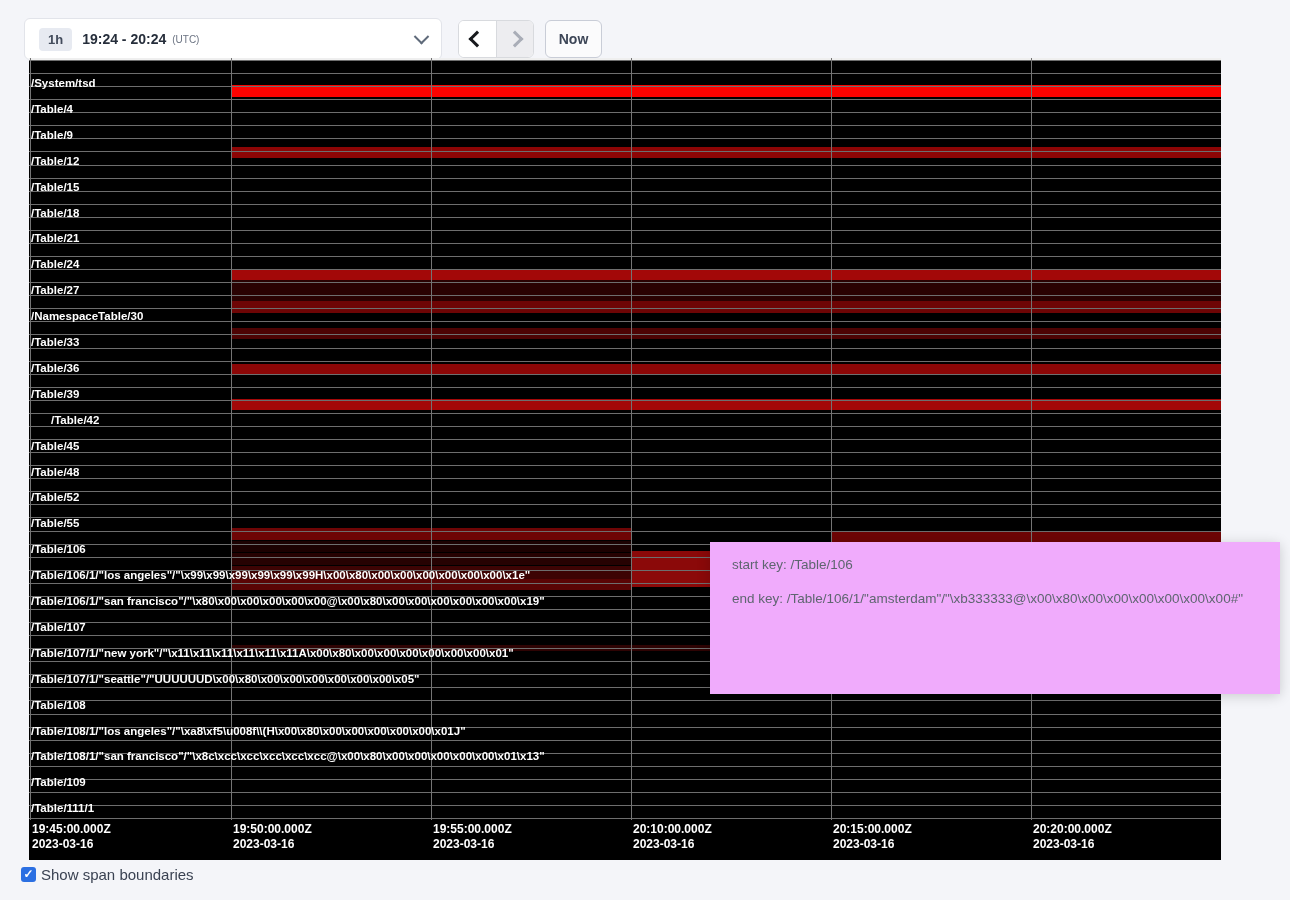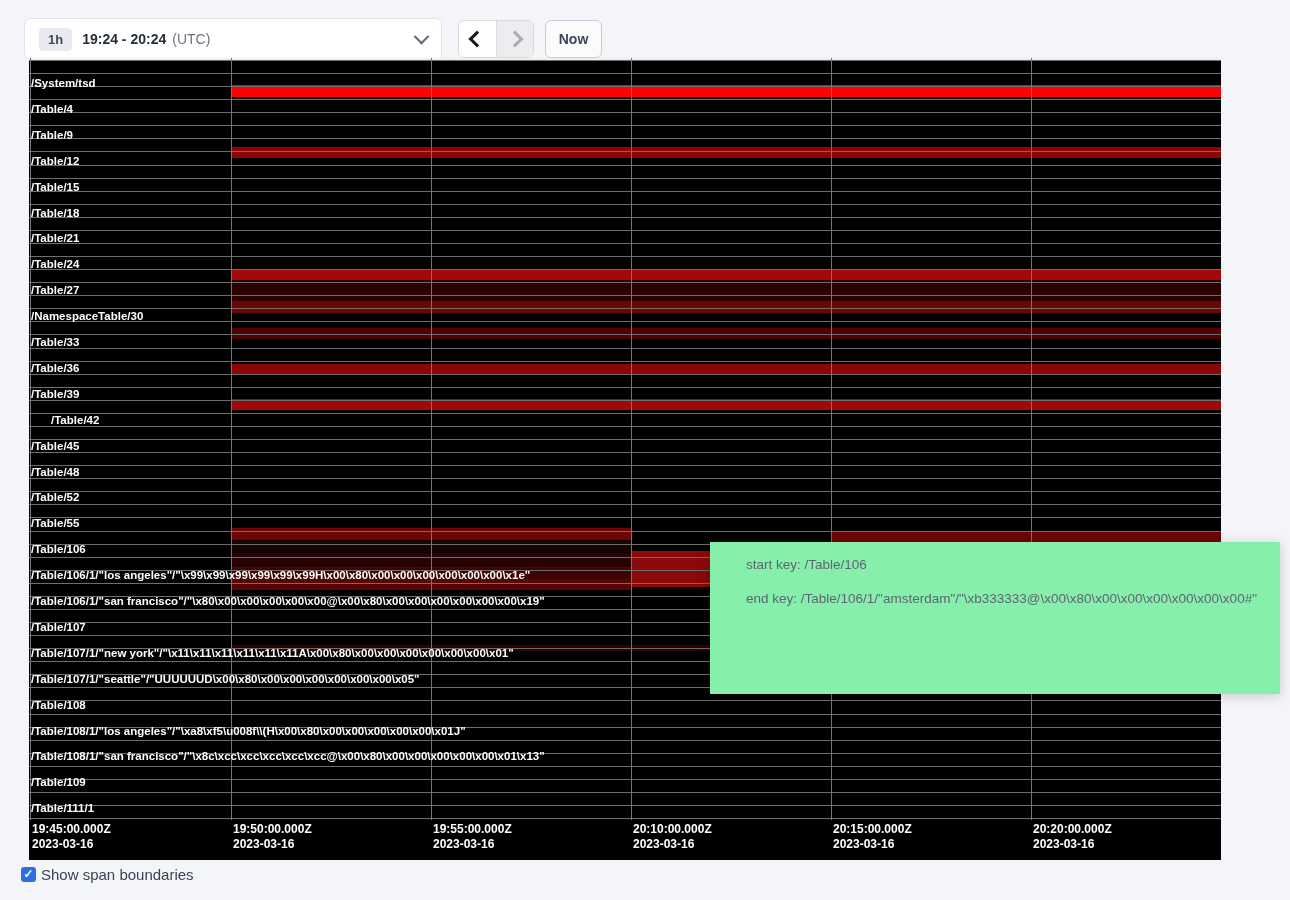--- a/index.html
+++ b/index.html
@@ -3,42 +3,42 @@
 <meta charset="utf-8">
 <style>
   html,body{margin:0;padding:0;}
   body{width:1290px;height:900px;background:#f4f5f9;font-family:"Liberation Sans",sans-serif;position:relative;overflow:hidden;}
   .abs{position:absolute;}
   
   .time-selector{left:24px;top:18px;width:418px;height:42px;background:#fff;border:1px solid #e2e4ea;
     border-radius:6px;display:flex;align-items:center;padding:0 14px;box-sizing:border-box;gap:10px;cursor:pointer;}
   .tw-badge{background:#e7eaf1;color:#434c5c;font-size:13px;font-weight:700;padding:4px 9px;border-radius:4px;}
   .tw-range{font-size:14px;font-weight:700;color:#262e3b;}
-  .tw-zone{font-size:14px;color:#6b7382;margin-left:-4px;}
+  .tw-zone{font-size:10px;color:#6b7382;margin-left:-4px;}
   .chev-down{margin-left:auto;width:9px;height:9px;border-right:2px solid #5f6a7a;border-bottom:2px solid #5f6a7a;
     transform:rotate(45deg) translate(-2px,-2px);}
   .nav-group{left:458px;top:20px;width:76px;height:38px;display:flex;border:1px solid #d8dade;border-radius:6px;
     overflow:hidden;background:#fff;box-sizing:border-box;}
   .nav-btn{width:38px;border:none;background:#fff;display:flex;align-items:center;justify-content:center;cursor:pointer;padding:0;}
   .nav-btn.next{background:#ededf0;border-left:1px solid #d8dade;cursor:default;}
   .chev-left{width:9px;height:9px;border-left:3px solid #17191d;border-bottom:3px solid #17191d;transform:rotate(45deg);}
   .chev-right{width:9px;height:9px;border-right:3px solid #a9adb7;border-top:3px solid #a9adb7;transform:rotate(45deg);}
   .now-btn{left:545px;top:20px;width:57px;height:38px;background:#fbfbfc;border:1px solid #c9cdd7;border-radius:6px;
     font-family:"Liberation Sans",sans-serif;font-size:14px;font-weight:700;color:#3d4657;cursor:pointer;}
   
   .keyvis{left:29px;top:58px;width:1192px;height:802px;background:#000;cursor:crosshair;}
   .kv-topline{left:0;top:0;width:1192px;height:2px;background:#efefef;}
   .kv-hline{height:1px;background:#6e6e6e;left:0;width:1192px;}
   .kv-vline{width:1px;background:#747474;top:0;height:762px;}
   .kv-band{}
   .kv-label{color:#fff;font-size:11.5px;font-weight:700;white-space:nowrap;line-height:13px;left:2px;}
   .kv-tick{color:#fff;font-size:12px;font-weight:700;line-height:15px;white-space:nowrap;top:764px;}
   
-  .kv-tooltip{left:681px;top:484px;width:570px;height:152px;background:#86efac;box-shadow:0 2px 12px rgba(0,0,0,.18);
-    padding:6px 0 0 36px;box-sizing:border-box;z-index:5;}
+  .kv-tooltip{left:681px;top:484px;width:570px;height:152px;background:#f0abfc;box-shadow:0 2px 12px rgba(0,0,0,.18);
+    padding:6px 0 0 22px;box-sizing:border-box;z-index:5;}
   .kv-tooltip div{font-size:13.5px;color:#5e6570;line-height:34px;white-space:nowrap;}
   
   .footer{left:21px;top:866px;display:flex;align-items:center;gap:5px;}
   .cbx{width:15px;height:15px;background:#2b6fe2;border-radius:3px;color:#fff;font-size:12px;line-height:15px;
     text-align:center;cursor:pointer;font-weight:700;}
   .cbx-label{font-size:15px;color:#3a4252;}
 </style>
 </head>
 <body>
 

